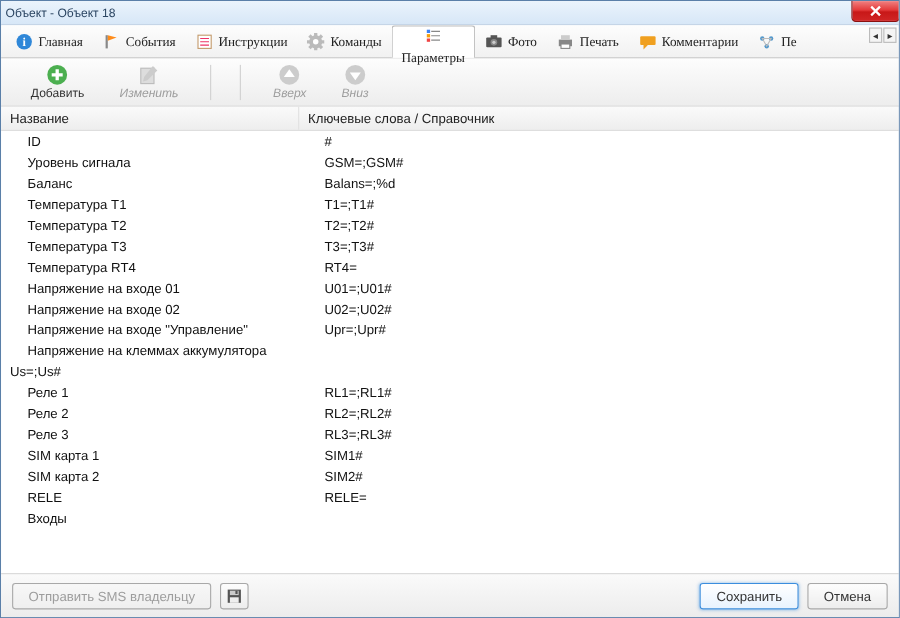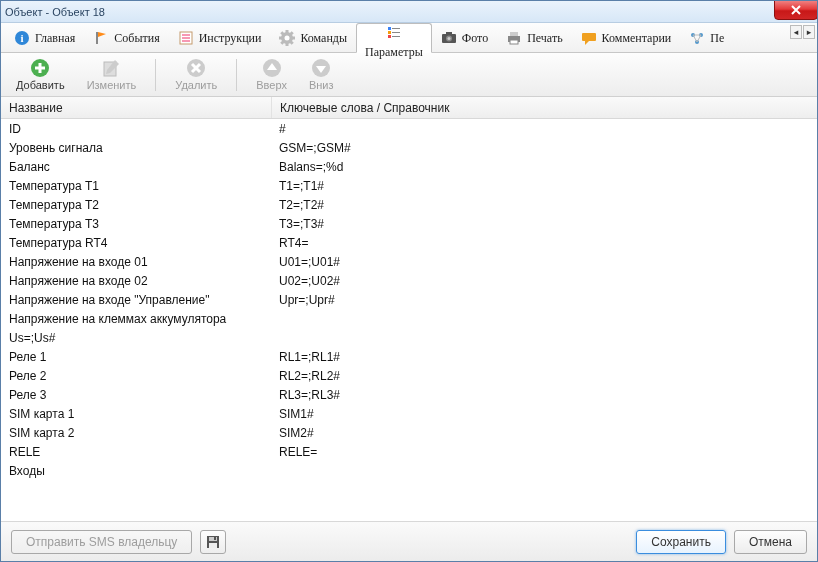--- a/index.html
+++ b/index.html
@@ -91,55 +91,55 @@
     cursor:pointer;
     color:#333;
   }
 
   .toolbar {
     height: 44px;
     background: linear-gradient(to bottom, #fdfdfd 0%, #ededed 100%);
     border-bottom: 1px solid #d0d0d0;
     display: flex;
     align-items: center;
-    padding: 0 6px;
-    gap: 4px;
+    padding: 0 18px;
+    gap: 14px;
   }
   .tool-btn {
     display: flex;
     flex-direction: column;
     align-items: center;
     justify-content: center;
     padding: 2px 8px;
     color: #333;
     cursor: pointer;
     border: 1px solid transparent;
   }
-  .tool-btn.disabled { color: #9d9d9d; cursor: default; }
+  .tool-btn.disabled { color: #9d9d9d; cursor: default; font-style: italic; }
   .tool-icon { width:20px; height:20px; display:flex; align-items:center; justify-content:center; }
   .tool-label { font-size: 11px; margin-top: 1px; }
   .tool-sep { width:1px; height:32px; background:#d0d0d0; margin:0 6px; }
 
   .grid-headers {
     height: 22px;
     background: linear-gradient(to bottom, #fafafa 0%, #eeeeee 100%);
     border-bottom: 1px solid #d8d8d8;
     display: flex;
     align-items: center;
   }
   .col-name { width: 270px; padding-left: 8px; color:#222; }
   .col-key  { flex:1; padding-left: 8px; color:#222; border-left:1px solid #e2e2e2; height:100%; display:flex; align-items:center; }
 
   .grid-body {
     flex: 1;
     overflow-y: auto;
     background: #fff;
   }
   .row { display:flex; height:19px; align-items:center; color:#111; }
-  .row .c1 { width:270px; padding-left:8px; white-space:nowrap; overflow:hidden; }
+  .row .c1 { width:270px; padding-left:8px; white-space:nowrap; overflow:hidden;margin-left:16px; }
   .row .c2 { flex:1; padding-left:8px; white-space:nowrap; overflow:hidden; }
 
   .bottom-bar {
     height: 40px;
     background: linear-gradient(to bottom, #fafafa 0%, #ececec 100%);
     border-top: 1px solid #d8d8d8;
     display: flex;
     align-items: center;
     padding: 0 10px;
     gap: 8px;
@@ -309,29 +309,20 @@
   <div class="tool-btn disabled">
     <span class="tool-icon">
       <svg width="20" height="20">
           <rect x="3" y="4" width="12" height="14" fill="#ddd" stroke="#bbb"></rect>
           <path d="M14 2 L18 6 L9 15 L5 16 L6 12 Z" fill="#ccc"></path>
         </svg>
     </span>
     <span class="tool-label">Изменить</span>
   </div>
   <div class="tool-sep"></div>
-  <div class="tool-btn disabled">
-    <span class="tool-icon">
-      <svg width="20" height="20">
-          <circle cx="10" cy="10" r="9" fill="#ccc"></circle>
-          <path d="M6 6 L14 14 M14 6 L6 14" stroke="#fff" stroke-width="3"></path>
-        </svg>
-    </span>
-    <span class="tool-label">Удалить</span>
-  </div>
   <div class="tool-sep"></div>
   <div class="tool-btn disabled">
     <span class="tool-icon">
       <svg width="20" height="20">
           <circle cx="10" cy="10" r="9" fill="#ccc"></circle>
           <path d="M10 5 L15 12 L5 12 Z" fill="#fff"></path>
         </svg>
     </span>
     <span class="tool-label">Вверх</span>
   </div>

